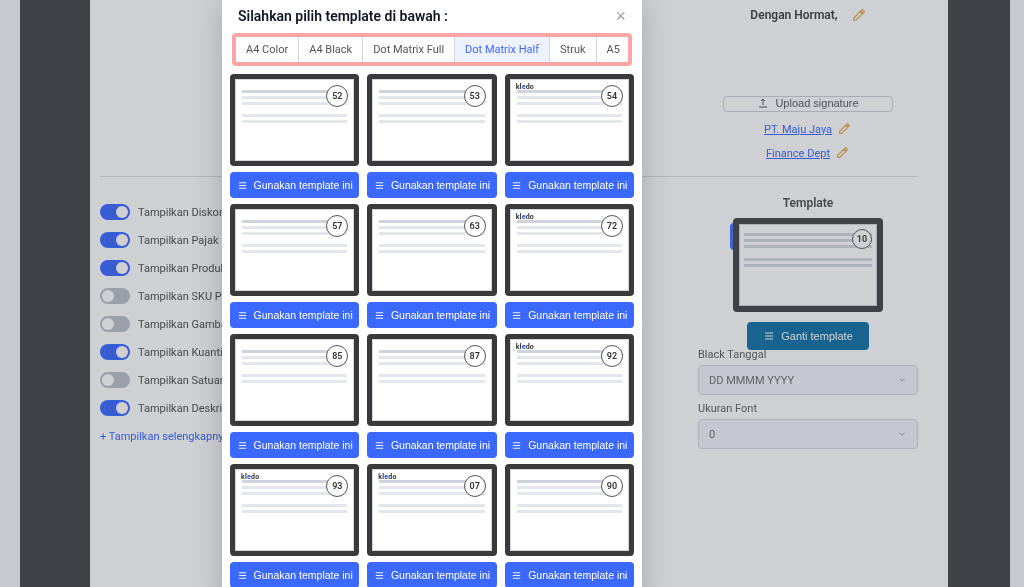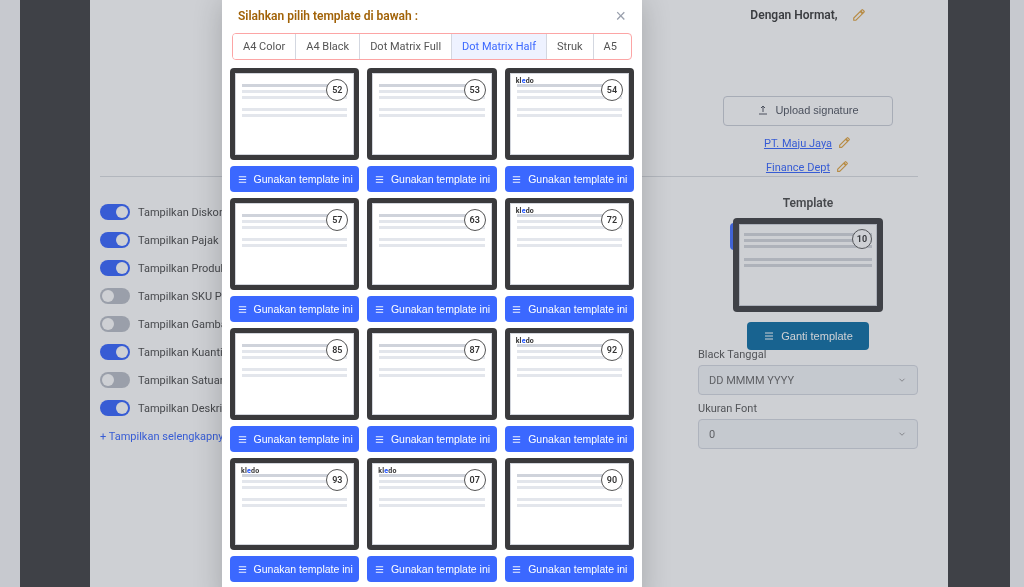--- a/index.html
+++ b/index.html
@@ -23,21 +23,21 @@
   .switch.off { background: #b8bcc5; }
   .switch.off::after { left: 2px; }
   .show-more { color: #2f5fff; font-size: 11px; margin-top: 8px; cursor: pointer; }
 
   
   .right-col { position: absolute; right: 40px; top: 58px; width: 200px; text-align: center; }
   .dengan-hormat { font-weight: 600; color: #333; display: inline-flex; align-items: center; gap: 14px; font-size: 12px; }
   .edit-icon { width: 14px; height: 14px; }
   .edit-icon svg { display: block; }
 
-  .upload-sig { margin-top: 74px; display: block; width: 170px; margin-left: auto; margin-right: auto; padding: 7px 0; border: 1px solid #c9cdd6; border-radius: 4px; background: #fff; color: #4a4f5b; font-size: 11px; cursor: pointer; }
+  .upload-sig { margin-top: 74px; display: block; width: 170px; margin-left: auto; margin-right: auto; padding: 0 0; border: 1px solid #c9cdd6; border-radius: 4px; background: #fff; color: #4a4f5b; font-size: 11px; cursor: pointer; }
   .upload-sig span.icon { margin-right: 6px; display:inline-block; vertical-align: middle; }
 
   .sig-line { margin-top: 10px; display: flex; align-items: center; justify-content: center; gap: 6px; font-size: 11px; }
   .sig-line a { color: #2f5fff; text-decoration: underline; }
 
   .template-block { position: absolute; right: 30px; top: 246px; width: 220px; text-align: center; }
   .template-block h4 { font-weight: 600; color: #444; font-size: 12px; margin-bottom: 8px; }
 
   .tiny-thumb-wrap { width: 150px; height: 94px; margin: 0 auto; background: #3a3a3c; border-radius: 4px; padding: 6px; font-weight: bold; }
   .tiny-thumb { width: 100%; height: 100%; background: #fff; border: 1px solid #d2d5dc; position: relative; overflow: hidden; }
@@ -54,24 +54,24 @@
   .field-label { font-size: 11px; color: #555; margin-bottom: 4px; text-align:left; }
   .select { display:flex; align-items:center; justify-content:space-between; width: 220px; height: 30px; padding: 0 10px; background: #f3f5f9; border: 1px solid #d3d7e0; border-radius: 4px; font-size: 11px; color:#666; cursor:pointer;gap:24px; }
   .chev { width:10px; height:10px; }
 
   
   .peek-btn { position: absolute; left: 640px; top: 273px; padding: 7px 14px 7px 10px; background: #3b68ff; color:#fff; border-radius:4px; font-size:11px; }
 
   
   .modal { position: absolute; left: 222px; top: -5px; width: 420px; height: 605px; background: #fff; box-shadow: 0 6px 30px rgba(0,0,0,.2); z-index: 10; border-radius: 2px; }
   .modal-head { padding: 12px 16px 8px; display:flex; align-items:center; justify-content:space-between; }
-  .modal-head h3 { font-size: 12px; font-weight: 600; color: #a16207; }
+  .modal-head h3 { font-size: 14px; font-weight: 600; color: #0f172a; }
   .close-x { font-size: 18px; line-height: 1; color: #9aa0ad; cursor:pointer; background:none; border:none; }
 
-  .tabs { margin: 0 10px; border: 1px solid #fca5a5; border-radius: 4px; display:flex; overflow:hidden; }
+  .tabs { margin: 0 10px; border: 4px solid #fca5a5; border-radius: 4px; display:flex; overflow:hidden; }
   .tab { flex: 0 0 auto; padding: 6px 10px; font-size: 11px; color:#555; background:#fff; border-right:1px solid #d3d7e0; cursor:pointer; white-space:nowrap; }
   .tab:last-child { border-right:none; }
   .tab.active { color: #3b68ff; background: #eef2ff; }
 
   .grid { padding: 8px 8px 16px; display:flex; flex-direction:column; gap: 0; height: 550px; }
   .grow { display:grid; grid-template-columns: repeat(3, 1fr); column-gap: 8px; row-gap: 6px; }
 
   .cell { display:flex; flex-direction:column; align-items:center; gap:6px; }
   .thumb-frame { width: 100%; background:#3a3a3c; border-radius:4px; padding:5px; }
   .thumb { width:100%; height: 82px; background:#fff; border:1px solid #d2d5dc; position:relative; overflow:hidden; }

